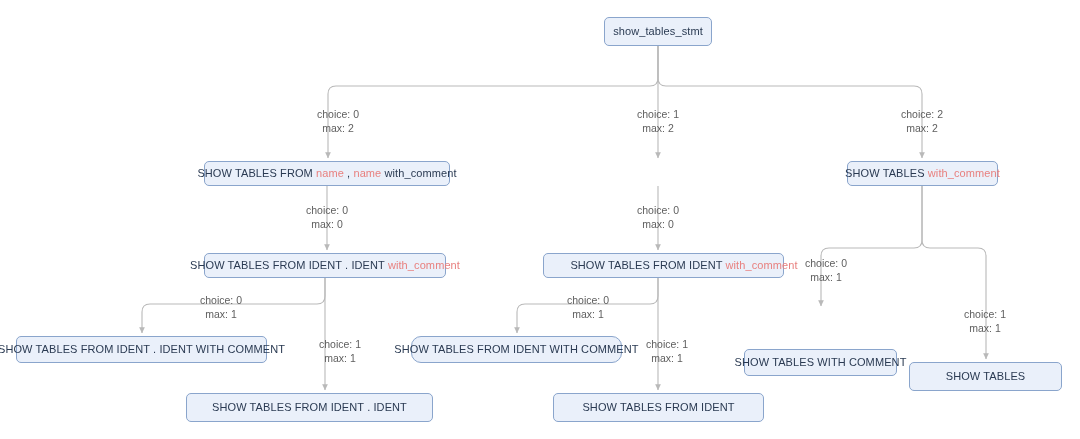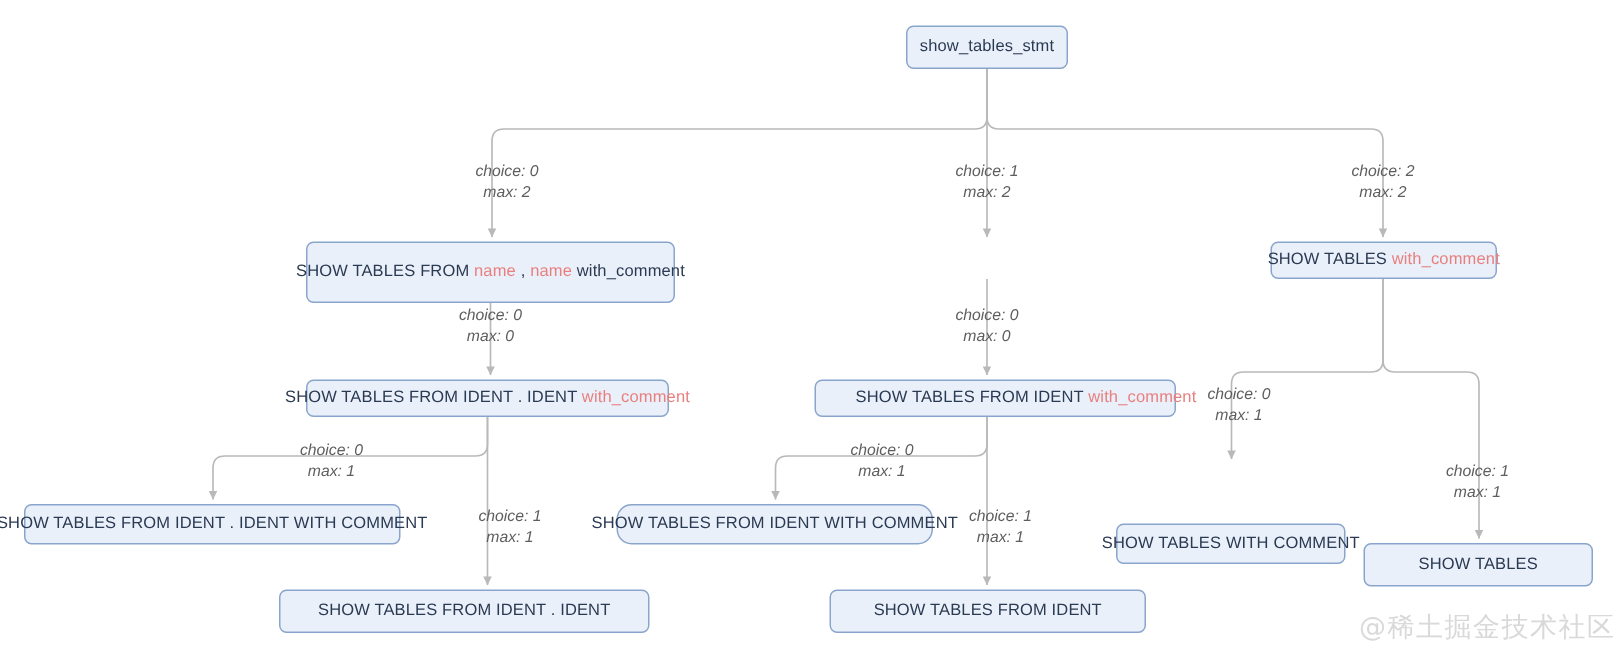--- a/index.html
+++ b/index.html
@@ -43,21 +43,20 @@
   .node .tok-red { color: #e8807f; }
   .node .tok-dark { color: #2a3a52; }
   .edge-label {
     position: absolute;
     color: #5e5e5e;
     font-size: 10.5px;
     line-height: 13.5px;
     text-align: center;
     white-space: nowrap;
     transform: translateX(-50%);
-    font-style: italic;
   }
   .watermark {
     position: absolute;
     color: #d9d9d9;
     font-size: 18px;
     letter-spacing: 1px;
     white-space: nowrap;
     font-family: "DejaVu Sans", sans-serif;
   }
 </style>
@@ -89,21 +88,21 @@
 
       <path d="M658,278 L658,296 Q658,304 650,304 L525,304 Q517,304 517,312 L517,333"></path>
       <path d="M658,278 L658,390"></path>
     </g>
   </svg>
 
   <div class="node" style="left:604px;top:17px;width:108px;height:29px;">
     <span><span class="tok-dark">show_tables_stmt</span></span>
   </div>
 
-  <div class="node" style="left:204px;top:161px;width:246px;height:41px;">
+  <div class="node" style="left:204px;top:161px;width:246px;height:25px;">
     <span><span class="tok-dark">SHOW TABLES FROM </span><span class="tok-red">name</span><span class="tok-dark"> , </span><span class="tok-red">name</span><span class="tok-dark"> with_comment</span></span>
   </div>
 
 
   <div class="node" style="left:847px;top:161px;width:151px;height:25px;">
     <span><span class="tok-dark">SHOW TABLES </span><span class="tok-red">with_comment</span></span>
   </div>
 
   <div class="node" style="left:204px;top:253px;width:242px;height:25px;">
     <span><span class="tok-dark">SHOW TABLES FROM IDENT . IDENT </span><span class="tok-red">with_comment</span></span>
@@ -175,15 +174,14 @@
   </div>
   <div class="edge-label" style="left:588px;top:294px;">
     <div>choice: 0</div>
     <div>max: 1</div>
   </div>
   <div class="edge-label" style="left:667px;top:338px;">
     <div>choice: 1</div>
     <div>max: 1</div>
   </div>
 
-  <div class="watermark" style="left:906px;top:406px;">@稀土掘金技术社区</div>
 
 </div>
 
 </body></html>

